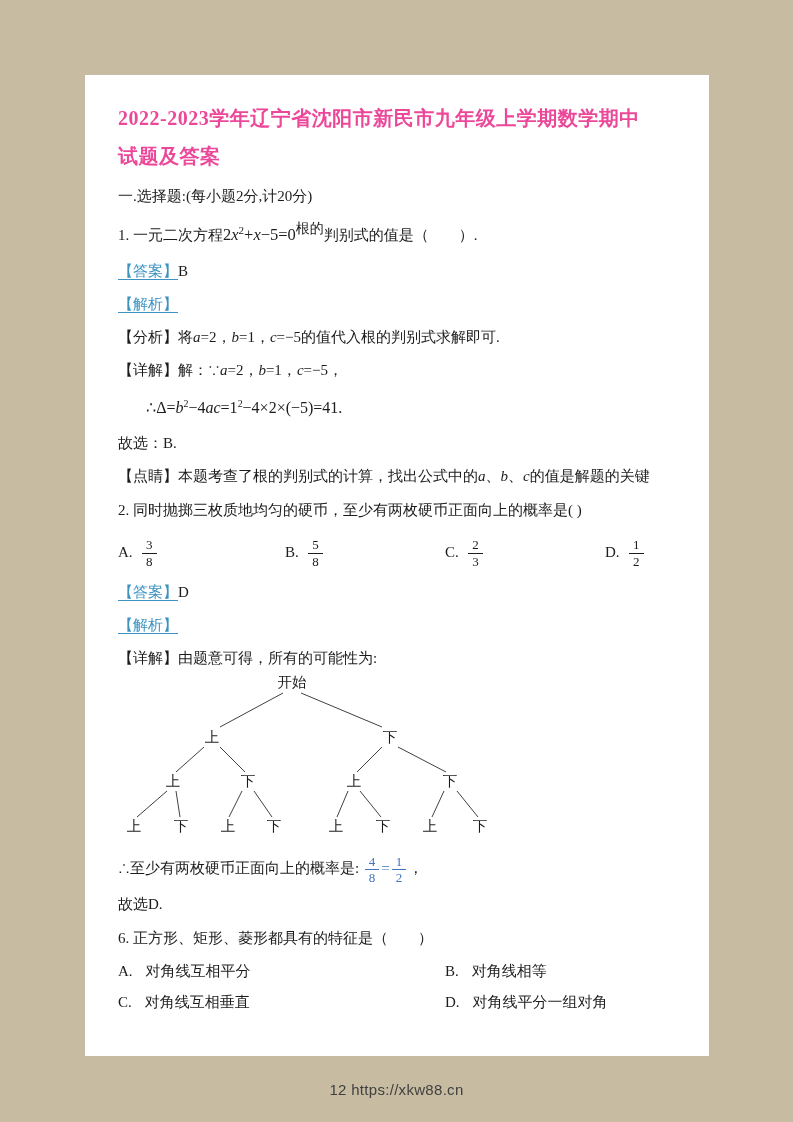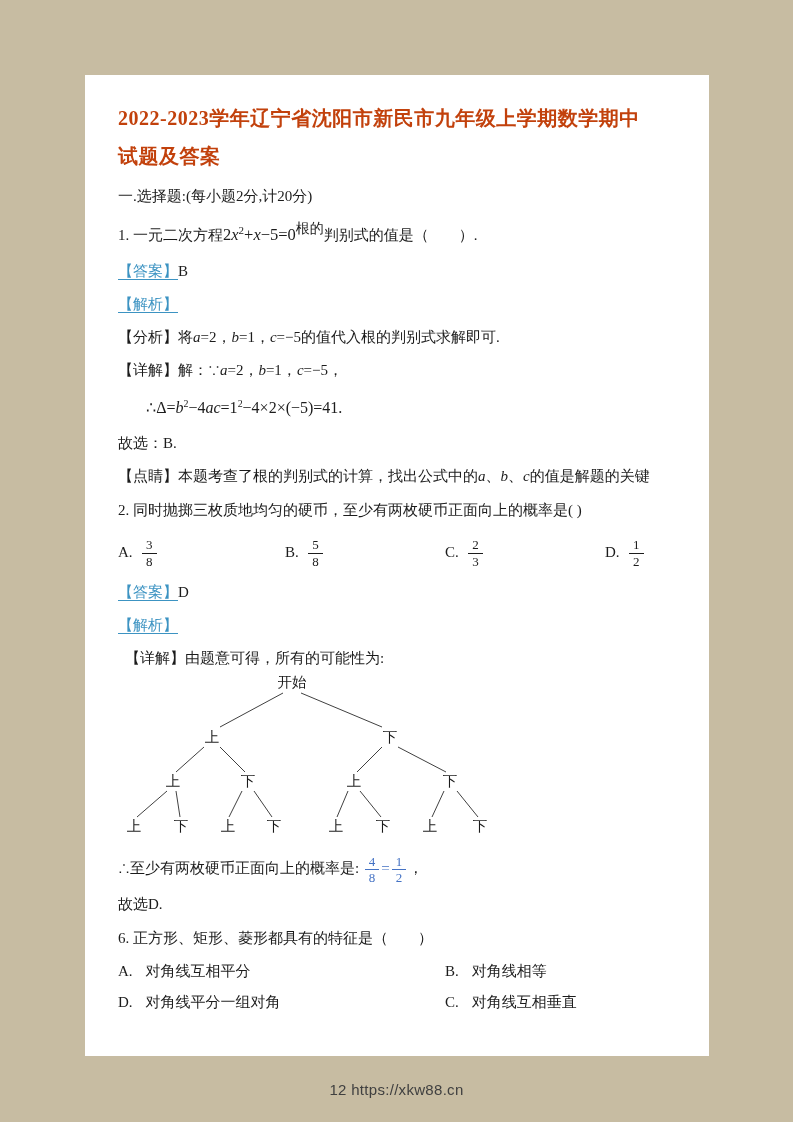--- a/index.html
+++ b/index.html
@@ -23,21 +23,21 @@
     height: 981px;
     background: #ffffff;
     padding: 24px 30px 20px 33px;
     color: #1c1c1c;
   }
   .title {
     font-size: 20px;
     font-weight: bold;
     line-height: 38px;
     letter-spacing: 0.5px;
-    color: #c2410c;
+    color: #ec4899;
     margin-bottom: 10px;
   }
   .line {
     font-size: 15px;
     line-height: 22px;
     margin-bottom: 11px;
   }
   .stem { line-height: 24px; margin-bottom: 12px; }
   sup { font-size: 0.62em; }
   .var { font-style: italic; font-family: "Liberation Serif", serif; }
@@ -140,21 +140,21 @@
       <span class="opt"><span>D. </span><span class="frac">
             <span class="fnum">1</span>
             <span class="fden">2</span>
           </span></span>
     </div>
 
     <p class="line"><span class="blue">【答案】</span><span>D</span></p>
 
     <p class="line"><span class="blue">【解析】</span></p>
 
-    <p class="line" style="margin-bottom:4px;margin-left:7px;">【详解】由题意可得，所有的可能性为:</p>
+    <p class="line" style="margin-bottom:4px;">【详解】由题意可得，所有的可能性为:</p>
 
     <div class="treewrap">
       <svg class="tree" width="400" height="164" viewBox="0 0 400 164">
         <g>
           <line x1="163" y1="20" x2="100" y2="54"></line>
           <line x1="181" y1="20" x2="262" y2="54"></line>
           <line x1="84" y1="74" x2="56" y2="99"></line>
           <line x1="100" y1="74" x2="125" y2="99"></line>
           <line x1="262" y1="74" x2="237" y2="99"></line>
           <line x1="278" y1="74" x2="326" y2="99"></line>
@@ -195,20 +195,20 @@
 
     <p class="line">故选D.</p>
 
     <p class="line stem">6. 正方形、矩形、菱形都具有的特征是（　　）</p>
 
     <div class="opts2">
       <span class="opt"><span>A.</span><span class="optval">对角线互相平分</span></span>
       <span class="opt"><span>B.</span><span class="optval">对角线相等</span></span>
     </div>
     <div class="opts2">
+      <span class="opt"><span>C.</span><span class="optval">对角线互相垂直</span></span>
       <span class="opt"><span>D.</span><span class="optval">对角线平分一组对角</span></span>
-      <span class="opt"><span>C.</span><span class="optval">对角线互相垂直</span></span>
     </div>
 
   </div>
 
   <div class="footer">12 https://xkw88.cn</div>
 </div>
 
 </body></html>

